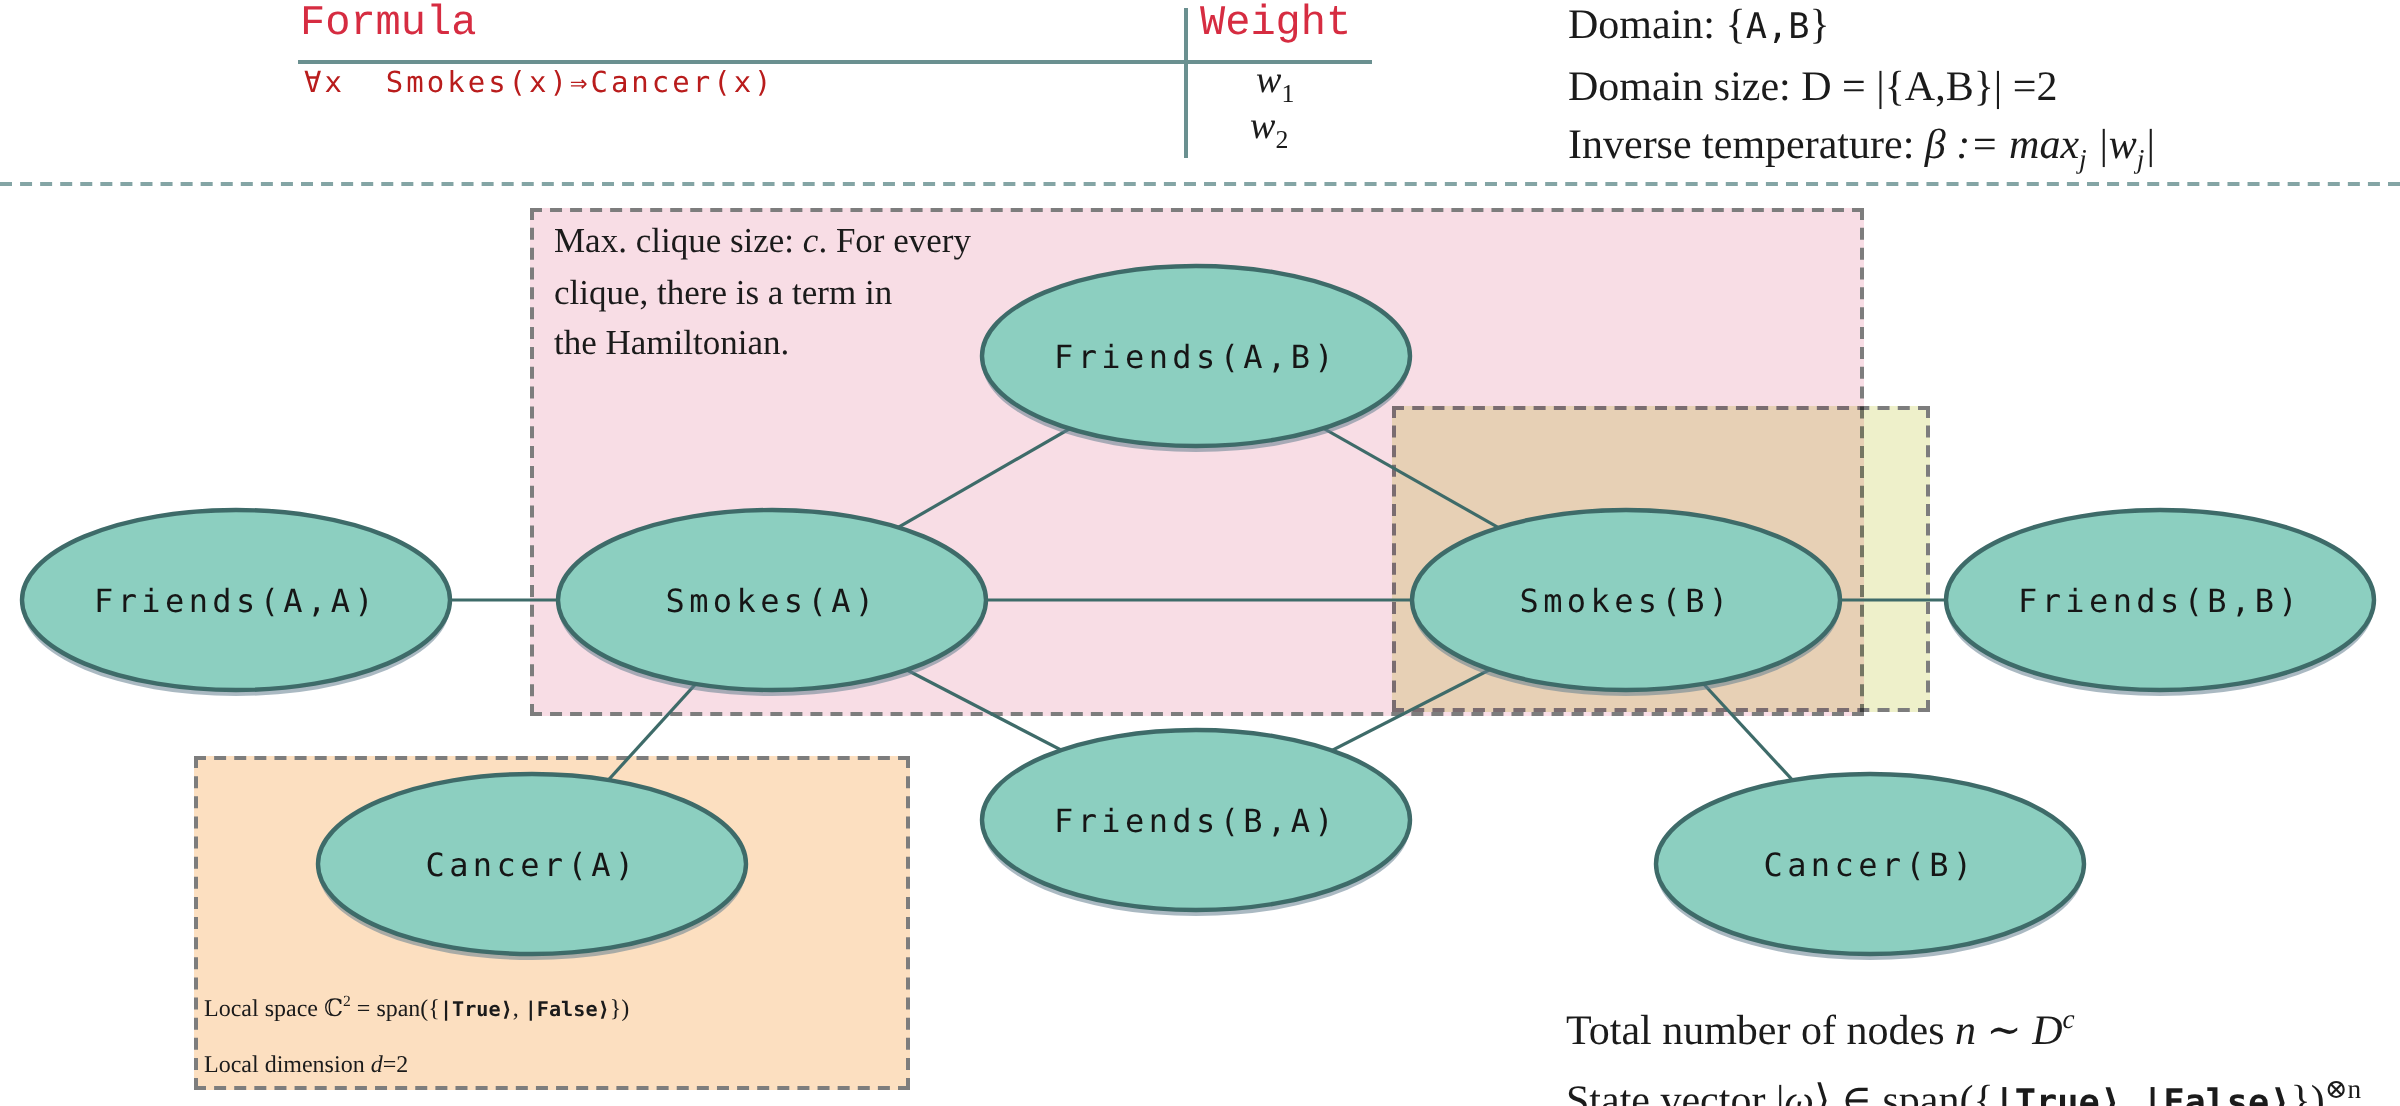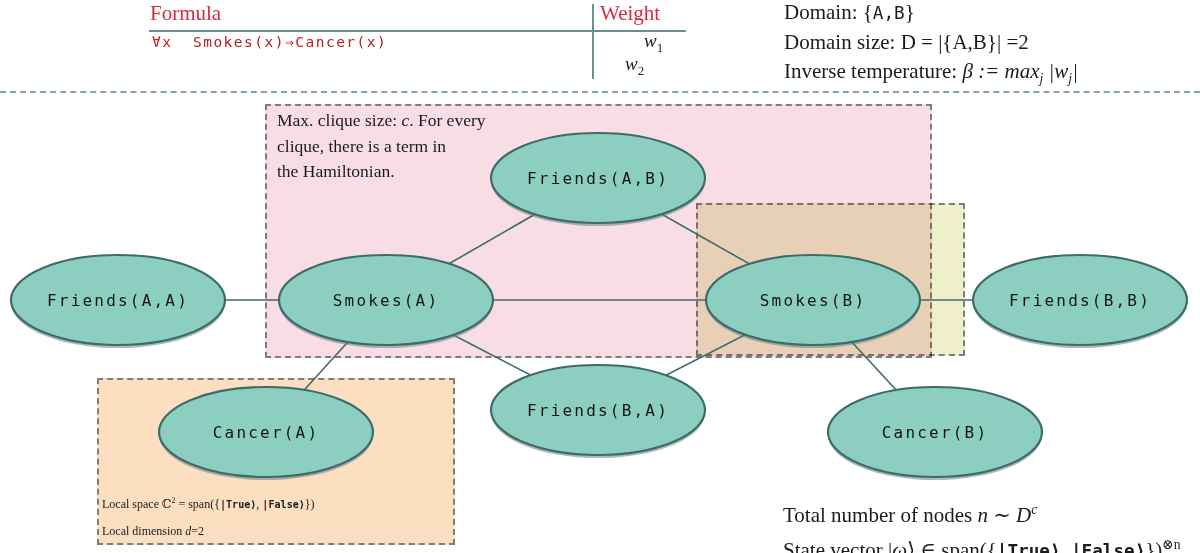--- a/index.html
+++ b/index.html
@@ -4,34 +4,34 @@
 <style>
   html,body{margin:0;padding:0;background:#ffffff;}
   #canvas{position:relative;width:1200px;height:553px;overflow:hidden;background:#fff;
           font-family:"Liberation Serif","DejaVu Serif",serif;color:var(--text,#1b1b1b);}
 
   
   #top-separator{position:absolute;left:0;top:91px;width:1200px;height:0;
                  border-top:2px dashed var(--separator,#84a5a5);}
 
   
-  .red-head{position:absolute;top:1px;font-family:Liberation Serif, serif;
+  .red-head{position:absolute;top:1px;font-family:Liberation Mono, monospace;
             font-size:21px;color:var(--accent-red,#d62c41);}
   #th-formula{left:150px;}
   #th-weight{left:600px;}
   #rule-h{position:absolute;left:149px;top:30px;width:537px;height:2px;background:var(--rule,#6a9090);}
   #rule-v{position:absolute;left:592px;top:4px;width:2px;height:75px;background:var(--rule,#6a9090);}
   .frow{position:absolute;font-family:"DejaVu Sans Mono","DejaVu Sans",monospace;
         font-size:14.5px;letter-spacing:1.5px;white-space:pre;color:#b91c1c;}
   #frow1{left:152px;top:34px;}
   #frow2{left:152px;top:56px;}
   .weight{position:absolute;font-style:italic;font-size:19px;
           font-family:"Liberation Serif","DejaVu Serif",serif;}
   .weight sub{font-size:0.68em;font-style:normal;}
-  #w1{left:628px;top:30px;margin-left:16px;}
+  #w1{left:628px;top:30px;}
   #w2{left:625px;top:53px;}
 
   
   #info{position:absolute;left:784px;top:-2px;font-size:21px;line-height:29px;white-space:nowrap;}
   .mono-sm{font-family:"DejaVu Sans Mono","DejaVu Sans",monospace;font-size:0.84em;}
   .mi{font-style:italic;font-family:"Liberation Serif","DejaVu Serif",serif;}
   sub.mi-sub{font-size:0.65em;font-style:italic;}
   sup.mi-sup{font-size:0.65em;font-style:italic;}
 
   

